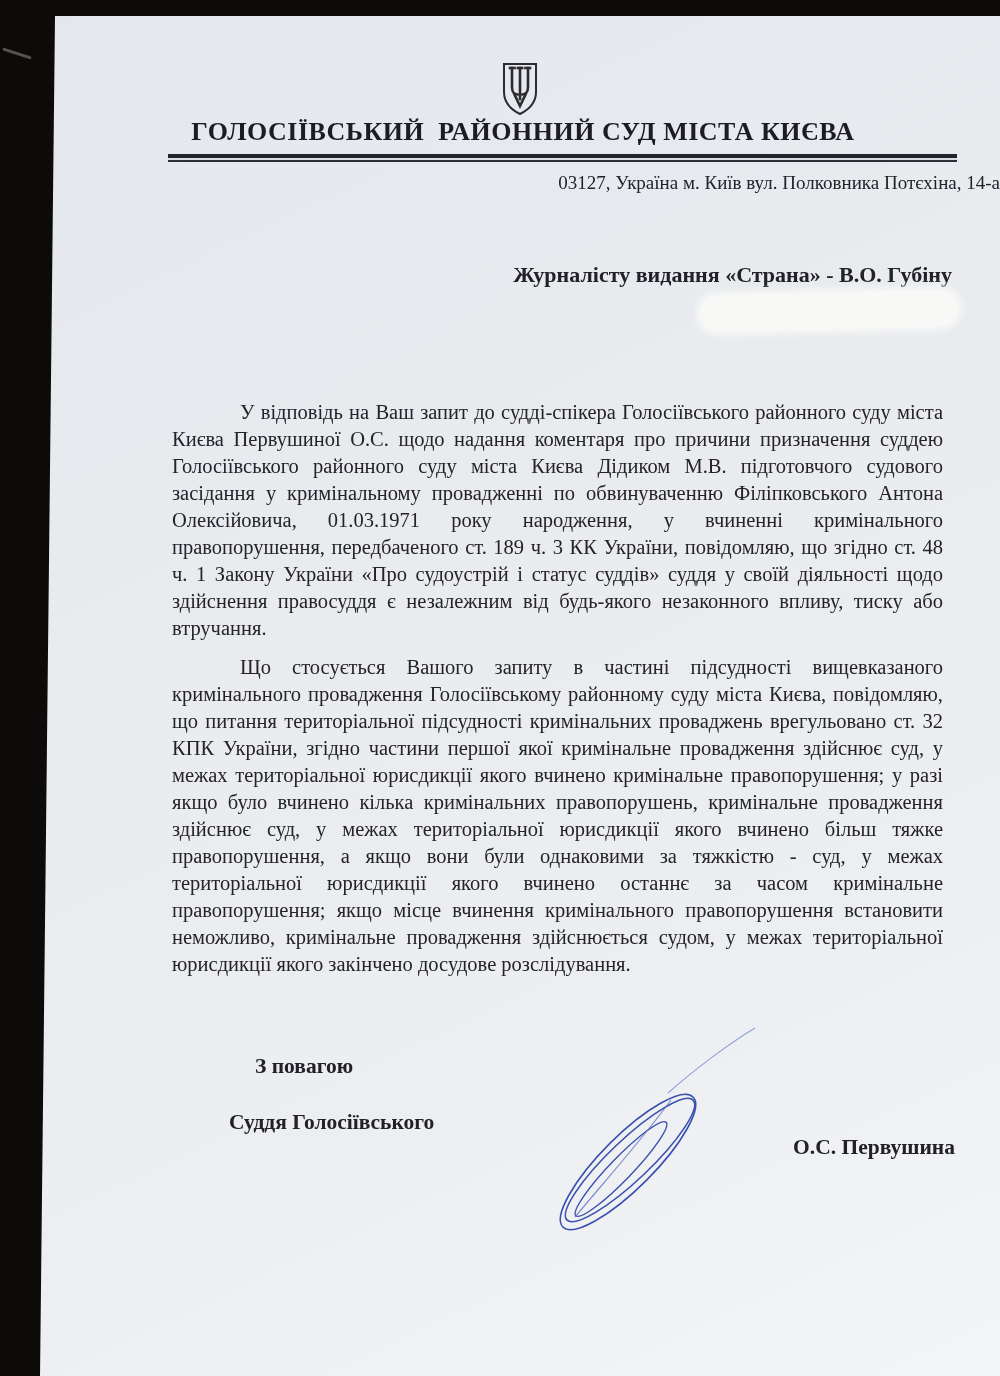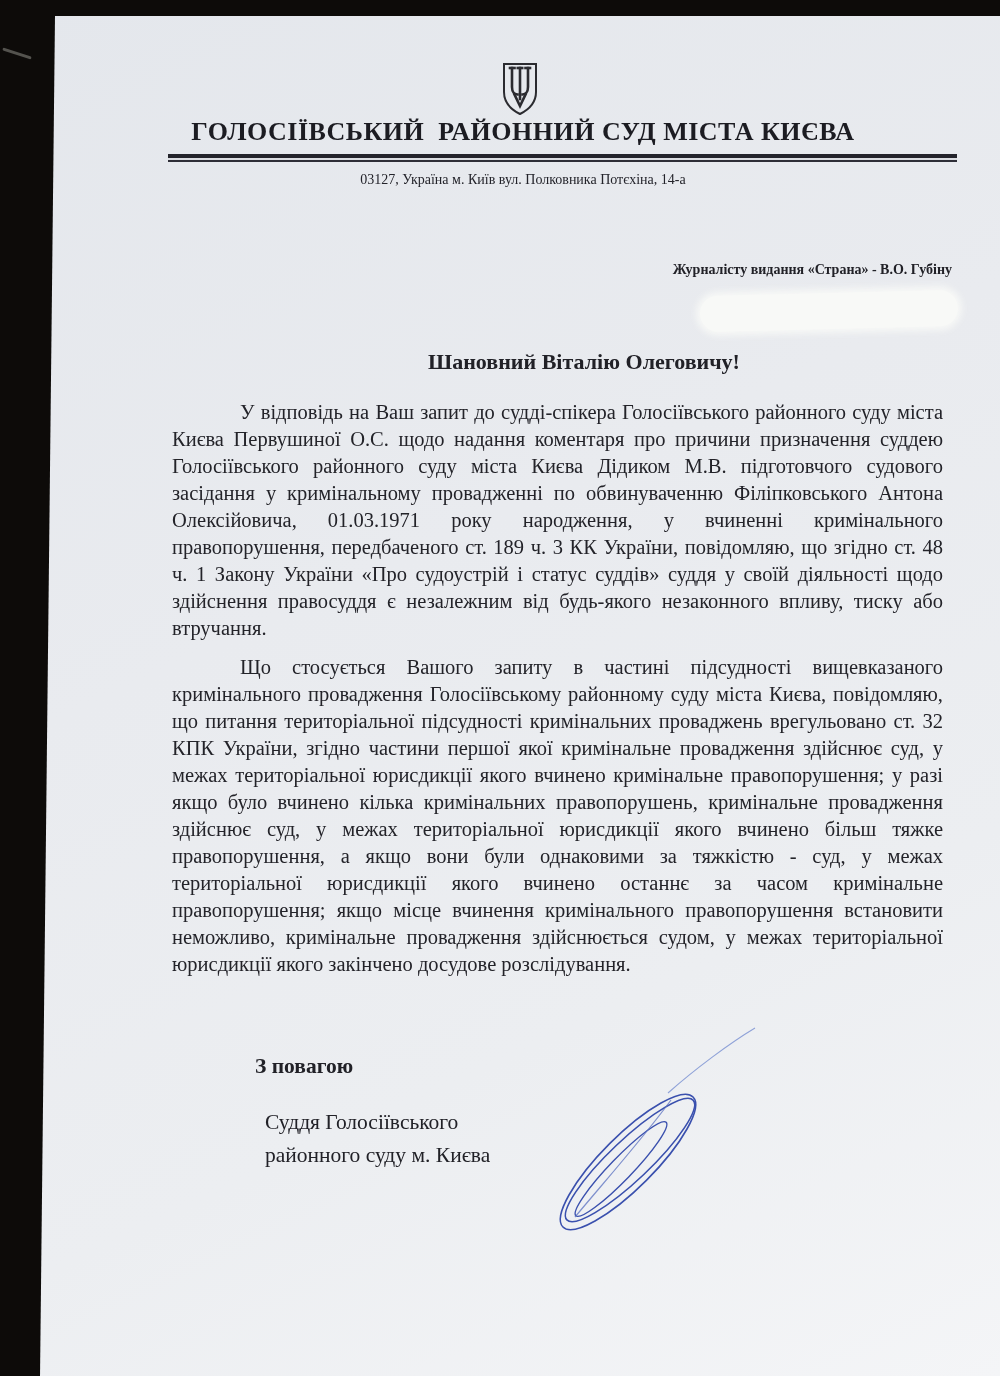--- a/index.html
+++ b/index.html
@@ -30,47 +30,47 @@
     position:absolute;left:46px;top:101px;width:954px;
     text-align:center;font-weight:bold;font-size:26px;letter-spacing:.5px;
     color:#1c1c22;white-space:pre;
   }
   .double-rule{position:absolute;left:168px;top:138px;width:789px;}
   .double-rule .r1{height:4px;background:#23232b;}
   .double-rule .r2{height:2px;background:#dadce1;}
   .double-rule .r3{height:2px;background:#2e2e37;}
   .court-address{
     position:absolute;left:46px;top:156px;width:954px;
-    text-align:center;font-size:14px;color:#23232a;
+    text-align:right;font-size:19px;color:#23232a;
   }
   
   .date-line{position:absolute;left:229px;top:198px;font-size:22px;color:#2a2a30;}
   .addressee{
     position:absolute;left:400px;top:246px;width:552px;
-    text-align:right;font-weight:bold;font-size:14px;color:#212127;
+    text-align:right;font-weight:bold;font-size:22px;color:#212127;
   }
   .whiteout{
     position:absolute;left:700px;top:277px;width:258px;height:36px;
     background:#f8f9f7;border-radius:18px;transform:rotate(-1.4deg);
     box-shadow:0 0 7px 4px rgba(248,249,247,.95);
   }
   .salutation{
     position:absolute;left:428px;top:333px;
     font-weight:bold;font-size:22px;color:#212127;
   }
   .body-text{
     position:absolute;left:160px;top:371px;width:795px;
     font-size:20.5px;line-height:27px;color:#232329;
     text-align:justify;
   }
   .body-text p{margin:12px;text-indent:68px;}
   .closing{position:absolute;left:229px;top:1038px;font-weight:bold;font-size:21.5px;color:#212127;margin-left:26px;}
   .signer-title{
     position:absolute;left:229px;top:1090px;
-    font-weight:normal;font-size:21.5px;line-height:33px;color:#212127;margin-left:36px;
+    font-weight:bold;font-size:21.5px;line-height:33px;color:#212127;
   }
   .signer-name{
     position:absolute;left:690px;top:1119px;width:265px;
     text-align:right;font-weight:bold;font-size:21.5px;color:#212127;
   }
   .signature{position:absolute;left:545px;top:1005px;width:235px;height:220px;}
 </style>
 </head>
 <body>
 
@@ -101,38 +101,37 @@
       <div class="r3"></div>
   </div>
 
   <div class="court-address">03127,  Україна м. Київ вул. Полковника Потєхіна, 14-а</div>
 
 
   <div class="addressee">Журналісту видання «Страна» - В.О. Губіну</div>
 
   <div class="whiteout"></div>
 
-  <div class="salutation">Шановний Віталію Олеговичу!</div>
 
   <div class="body-text">
     <p>У відповідь на Ваш запит до судді-спікера Голосіївського районного суду міста Києва Первушиної О.С. щодо надання коментаря про причини призначення суддею Голосіївського районного суду міста Києва Дідиком М.В. підготовчого судового засідання у кримінальному провадженні по обвинуваченню Філіпковського Антона Олексійовича, 01.03.1971 року народження, у вчиненні кримінального правопорушення, передбаченого ст. 189 ч. 3 КК України, повідомляю, що згідно ст. 48 ч. 1 Закону України «Про судоустрій і статус суддів» суддя у своїй діяльності щодо здійснення правосуддя є незалежним від будь-якого незаконного впливу, тиску або втручання.</p>
     <p>Що стосується Вашого запиту в частині підсудності вищевказаного кримінального провадження Голосіївському районному суду міста Києва, повідомляю, що питання територіальної підсудності кримінальних проваджень врегульовано ст. 32 КПК України, згідно частини першої якої кримінальне провадження здійснює суд, у межах територіальної юрисдикції якого вчинено кримінальне правопорушення; у разі якщо було вчинено кілька кримінальних правопорушень, кримінальне провадження здійснює суд, у межах територіальної юрисдикції якого вчинено більш тяжке правопорушення, а якщо вони були однаковими за тяжкістю - суд, у межах територіальної юрисдикції якого вчинено останнє за часом кримінальне правопорушення; якщо місце вчинення кримінального правопорушення встановити неможливо, кримінальне провадження здійснюється судом, у межах територіальної юрисдикції якого закінчено досудове розслідування.</p>
   </div>
 
   <div class="closing">З повагою</div>
 
   <div class="signer-title">
     <div>Суддя Голосіївського</div>
-    <div>районного суду м. Києва</div>
   </div>
 
   <svg class="signature" viewBox="0 0 235 220">
     <g fill="none" stroke="#3a50ae" stroke-width="1.6">
       <ellipse cx="83" cy="141" rx="92" ry="26" transform="rotate(-45 83 141)"></ellipse>
       <ellipse cx="85" cy="139" rx="87" ry="20" transform="rotate(-43.5 85 139)"></ellipse>
       <ellipse cx="76" cy="148" rx="65" ry="11" transform="rotate(-46 76 148)" stroke-width="1.4"></ellipse>
     </g>
     <path d="M123,72 C150,48 185,22 210,7" fill="none" stroke="#8fa2d8" stroke-width="1.1"></path>
     <path d="M30,196 C60,160 100,115 126,79" fill="none" stroke="#5a70c0" stroke-width="1.2" opacity="0.75"></path>
   </svg>
 
+  <div class="signer-name">О.С. Первушина</div>
 
 </div>
 
 </body></html>

